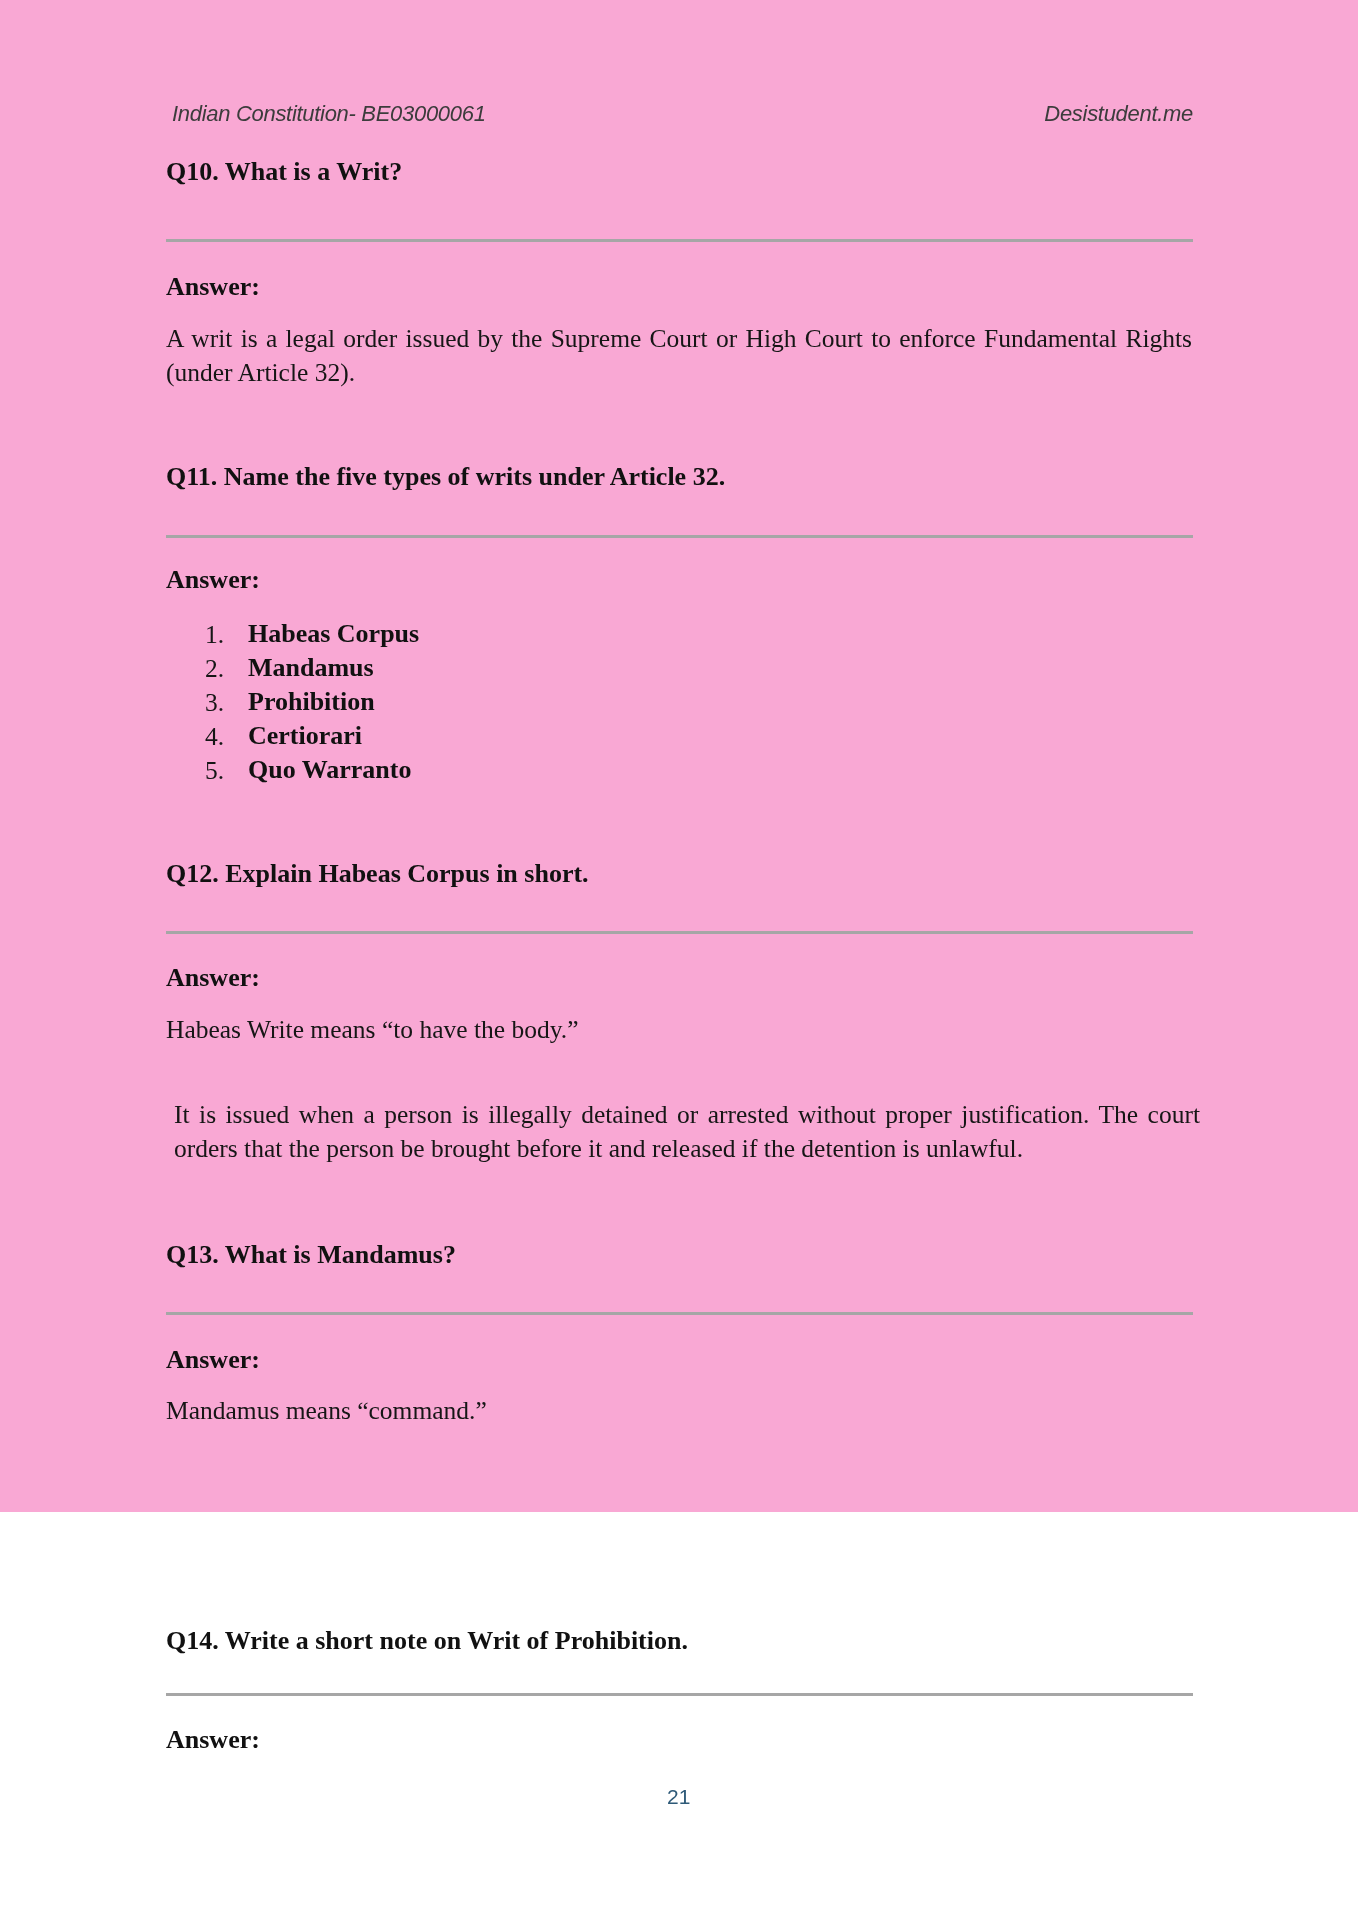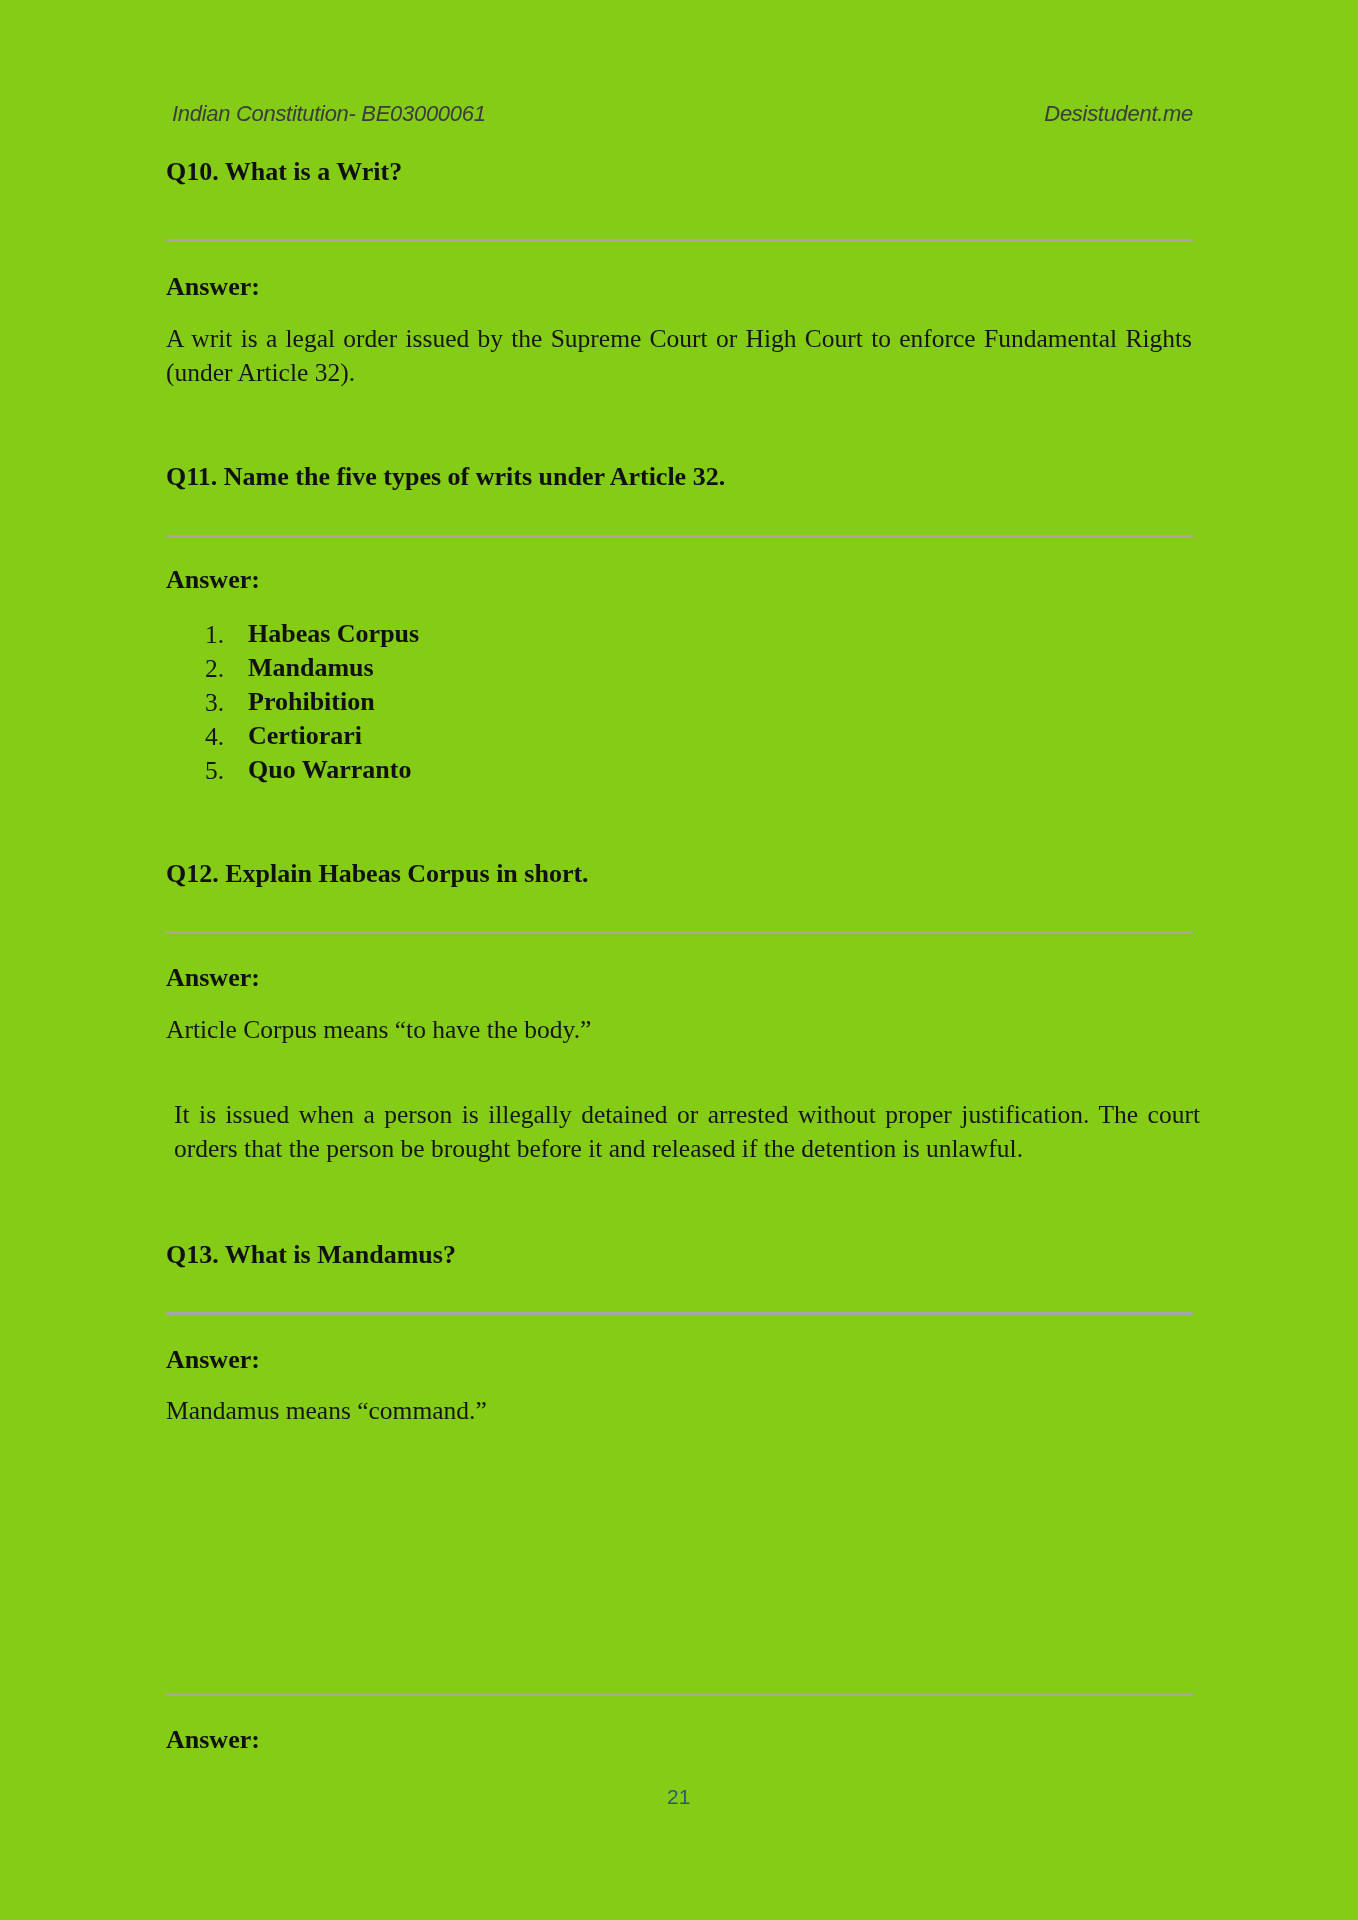--- a/index.html
+++ b/index.html
@@ -1,17 +1,17 @@
 <!DOCTYPE html>
 <html><head>
 <meta charset="utf-8">
 <style>
   html, body { margin: 0; padding: 0; background: #ffffff; }
   body { width: 1358px; height: 1920px; position: relative; overflow: hidden; }
-  .page { position: absolute; left: 0; top: 0; width: 1358px; height: 1920px; background: #84cc16; }
+  .page { position: absolute; left: 0; top: 0; width: 1358px; height: 1512px; background: #f9a8d4; }
   .abs { position: absolute; white-space: nowrap; }
   .hdr { font-family: "Liberation Sans", sans-serif; font-style: italic; font-size: 22px; color: #3c3c3c; letter-spacing: -0.3px; line-height: 1; }
   .q { font-family: "Liberation Serif", serif; font-weight: bold; font-size: 26px; color: #111; line-height: 1; }
   .ans { font-family: "Liberation Serif", serif; font-weight: bold; font-size: 26px; color: #111; line-height: 1; }
   .hr { position: absolute; left: 166px; width: 1027px; height: 3px; background: #a6a6a6; }
   .para { position: absolute; left: 166px; width: 1026px; font-family: "Liberation Serif", serif; font-size: 25.5px; color: #161616; line-height: 34px; text-align: justify; text-align-last: left; }
   .single { position: absolute; left: 166px; font-family: "Liberation Serif", serif; font-size: 25.5px; color: #161616; line-height: 1; white-space: nowrap; }
   .li-num { position: absolute; left: 205px; font-family: "Liberation Serif", serif; font-size: 25.5px; color: #161616; line-height: 1; }
   .li-txt { position: absolute; left: 248px; font-family: "Liberation Serif", serif; font-weight: bold; font-size: 26px; color: #111; line-height: 1; white-space: nowrap; }
   .pgnum { font-family: "Liberation Sans", sans-serif; font-size: 21px; color: #2e5a78; line-height: 1; }
@@ -42,25 +42,26 @@
     <div class="li-txt" style="top:689px;">Prohibition</div>
     <div class="li-num" style="top:724px;">4.</div>
     <div class="li-txt" style="top:723px;">Certiorari</div>
     <div class="li-num" style="top:758px;">5.</div>
     <div class="li-txt" style="top:757px;">Quo Warranto</div>
   </div>
 
   <div class="abs q" style="left:166px; top:861px;">Q12. Explain Habeas Corpus in short.</div>
   <div class="hr" style="top:931px;"></div>
   <div class="abs ans" style="left:166px; top:965px;">Answer:</div>
-  <div class="single" style="top:1017px;">Article Corpus means “to have the body.”</div>
+  <div class="single" style="top:1017px;">Habeas Write means “to have the body.”</div>
   <div class="para" style="top:1098px;margin-left:8px;">It is issued when a person is illegally detained or arrested without proper justification. The court orders that the person be brought before it and released if the detention is unlawful.</div>
 
   <div class="abs q" style="left:166px; top:1242px;">Q13. What is Mandamus?</div>
   <div class="hr" style="top:1312px;"></div>
   <div class="abs ans" style="left:166px; top:1347px;">Answer:</div>
   <div class="single" style="top:1398px;">Mandamus means “command.”</div>
 
+  <div class="abs q" style="left:166px; top:1628px;">Q14. Write a short note on Writ of Prohibition.</div>
   <div class="hr" style="top:1693px;"></div>
   <div class="abs ans" style="left:166px; top:1727px;">Answer:</div>
 
   <div class="abs pgnum" style="left:667px; top:1786px;">21</div>
 </div>
 
 </body></html>

